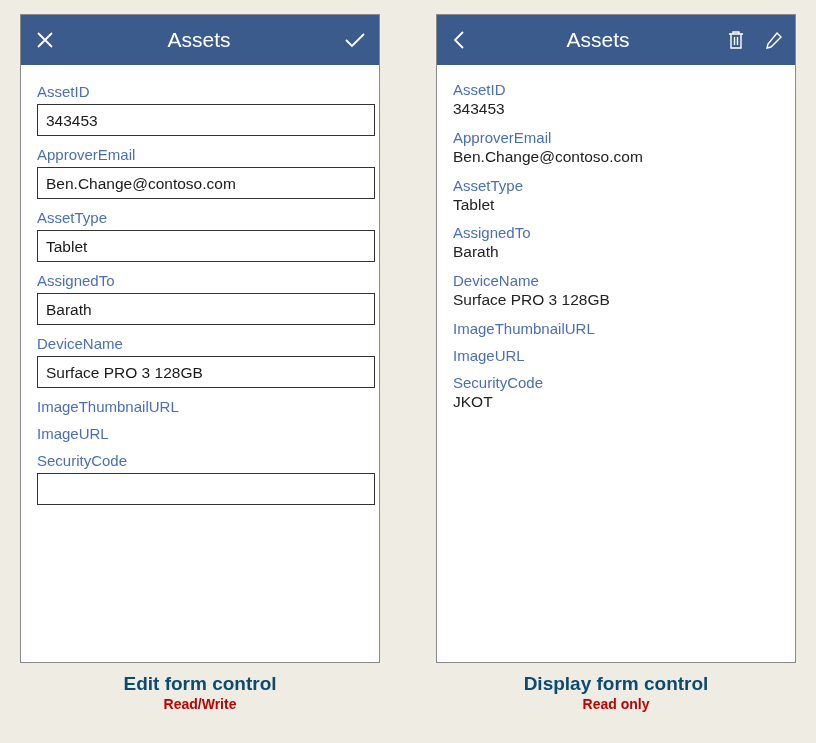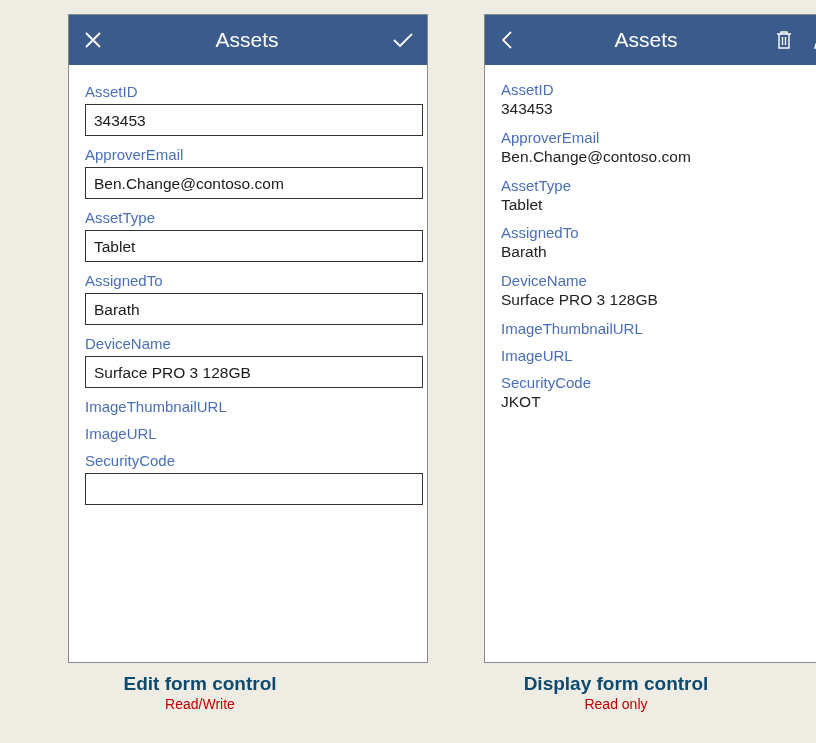--- a/index.html
+++ b/index.html
@@ -16,21 +16,20 @@
       left: 20px;
       width: 776px;
       height: 716px;
     }
     .phone {
       position: absolute;
       width: 360px;
       height: 649px;
       background: #fff;
       border: 1px solid #8a8a8a;
-      margin-left: 48px;
     }
     .phone.left  { left: 0;   top: 0; }
     .phone.right { left: 416px; top: 0; }
 
     .header {
       height: 50px;
       background: #3b5b8c;
       display: flex;
       align-items: center;
       justify-content: space-between;
@@ -90,21 +89,21 @@
     
     .caption {
       position: absolute;
       width: 360px;
       text-align: center;
       top: 659px;
     }
     .caption.left  { left: 0; }
     .caption.right { left: 416px; }
     .cap1 { color: #0c4a6e; font-size: 19px; font-weight: 700; }
-    .cap2 { color: #c00000; font-size: 14px; font-weight: 400; margin-top: 1px; }
+    .cap2 { color: #c00000; font-size: 14px; font-weight: 700; margin-top: 1px; }
   </style>
 </head>
 <body>
 
 <div class="canvas">
 
   <div class="phone left">
     <div class="header">
       <span class="hicon">
         <svg width="20" height="20" viewBox="0 0 20 20">

